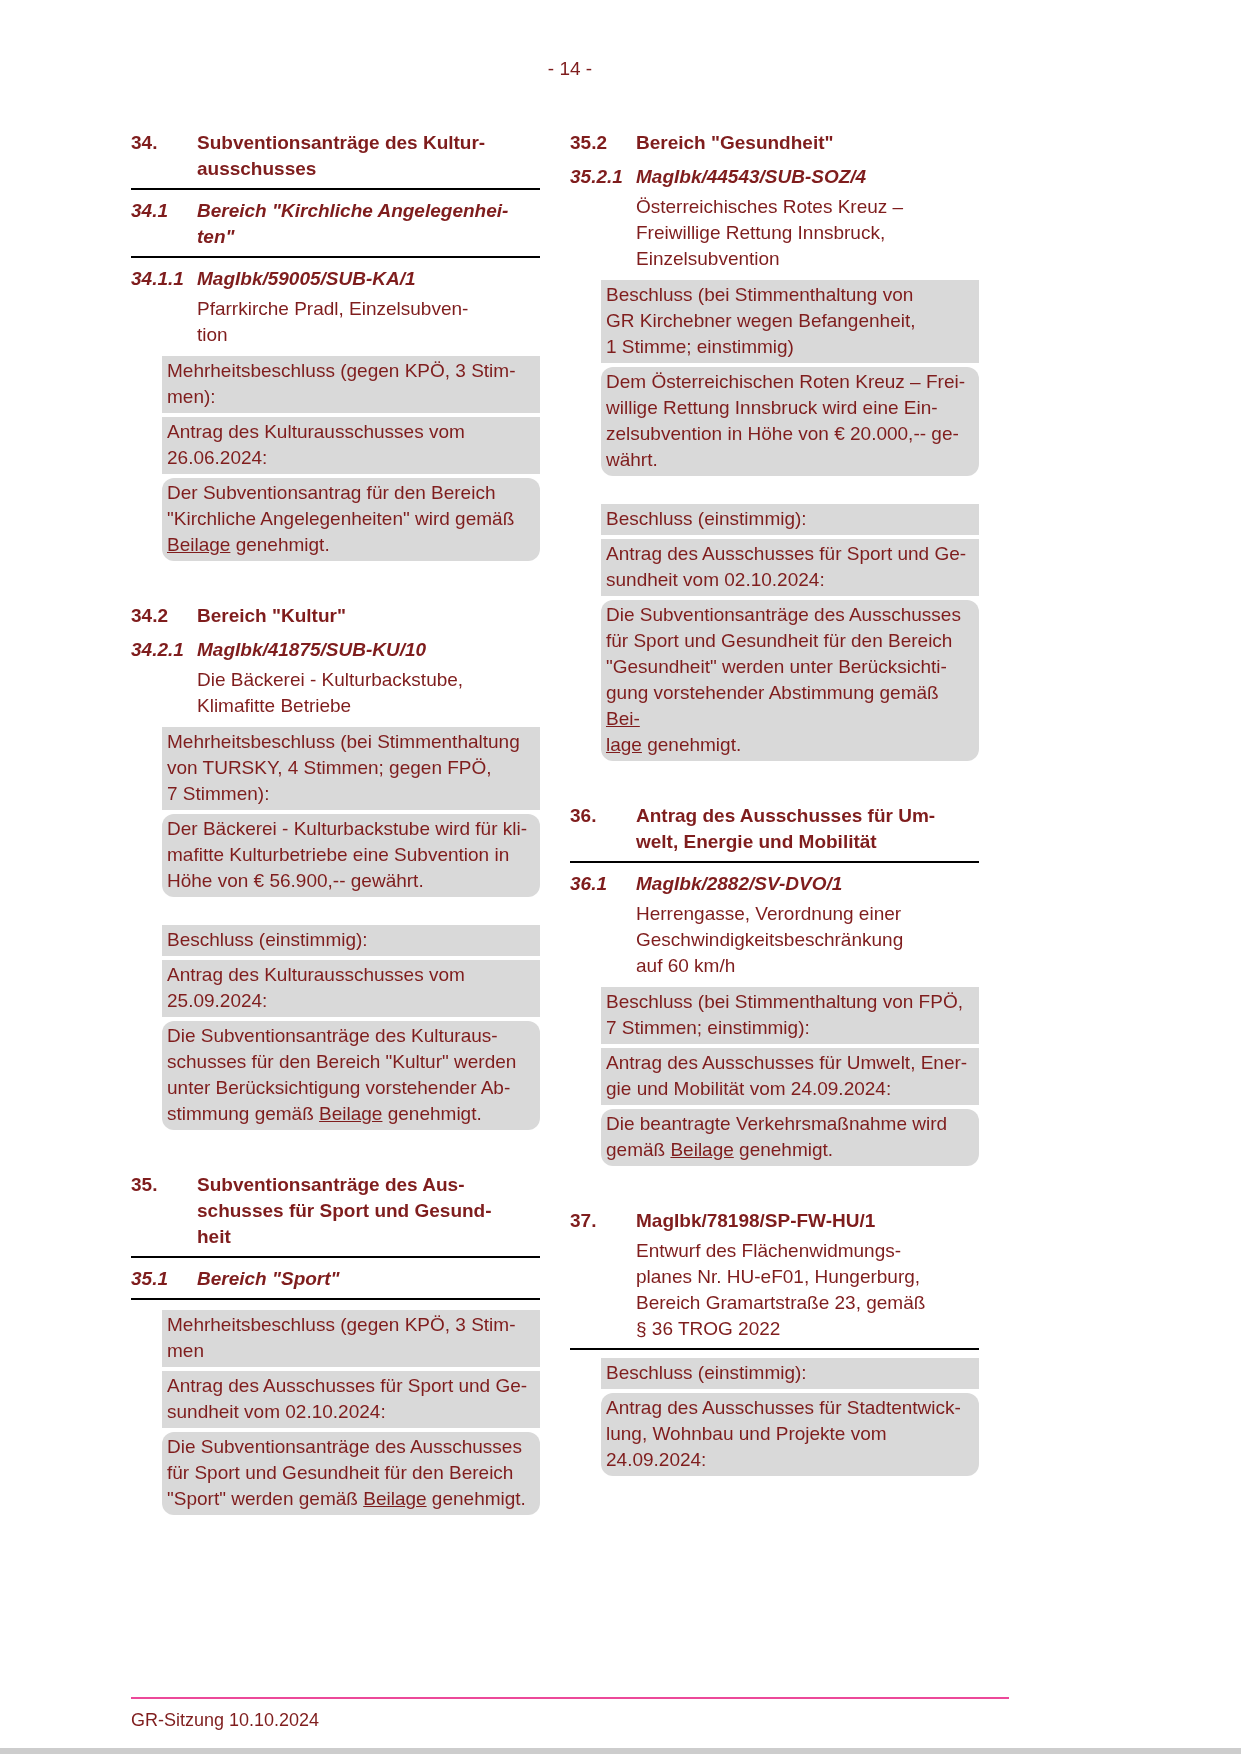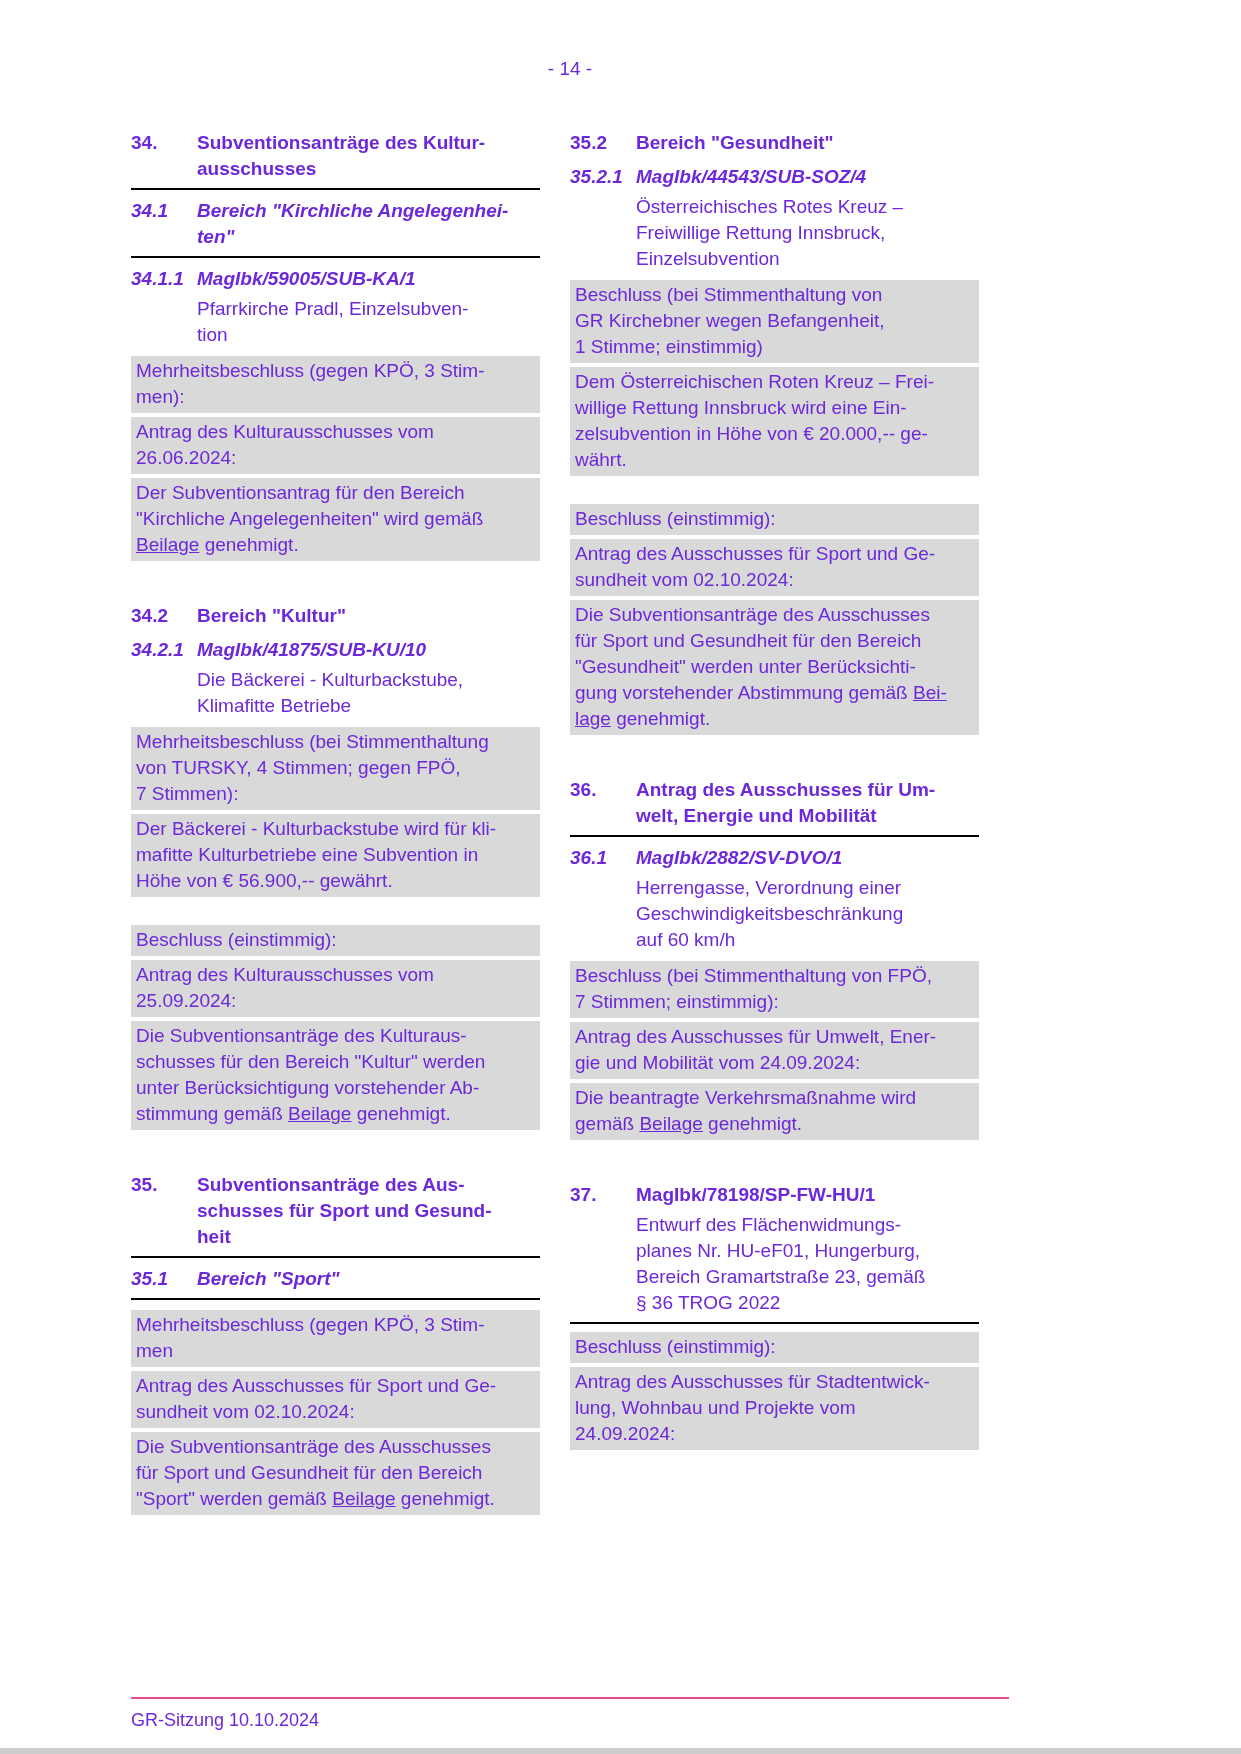--- a/index.html
+++ b/index.html
@@ -1,21 +1,21 @@
 <!DOCTYPE html>
 <html><head>
 <meta charset="utf-8">
 <style>
   html,body{margin:0;padding:0;background:#ffffff;}
   .page{
     position:relative;
     width:1241px;
     height:1754px;
     background:#ffffff;
-    color:#6d28d9;
+    color:#7f1d1d;
     font-family:"Liberation Sans","DejaVu Sans",sans-serif;
     font-size:19px;
     line-height:26px;
     overflow:hidden;
   }
   .pageno{
     position:absolute;
     top:56px;
     left:131px;
     width:878px;
@@ -47,22 +47,23 @@
     border-bottom:2px solid #000;
     padding-bottom:6px;
   }
 
   .decisions{width:100%;}
   .para{
     background:#d9d9d9;
     padding:2px 4px 3px 5px;
     margin-bottom:4px;
     white-space:pre-line;
-  }
-  .para:last-child{margin-bottom:0;}
+    margin-left:31px;
+  }
+  .para:last-child{margin-bottom:0;border-radius:12px;}
   .u{text-decoration:underline;}
 
   
   .heading + .heading{margin-top:8px;font-style:italic;}
   .heading + .subtitle{margin-top:4px;}
   .subtitle + .decisions{margin-top:8px;}
   .heading + .decisions{margin-top:10px;}
   .decisions + .decisions{margin-top:28px;}
   .decisions + .heading{margin-top:42px;}
 

